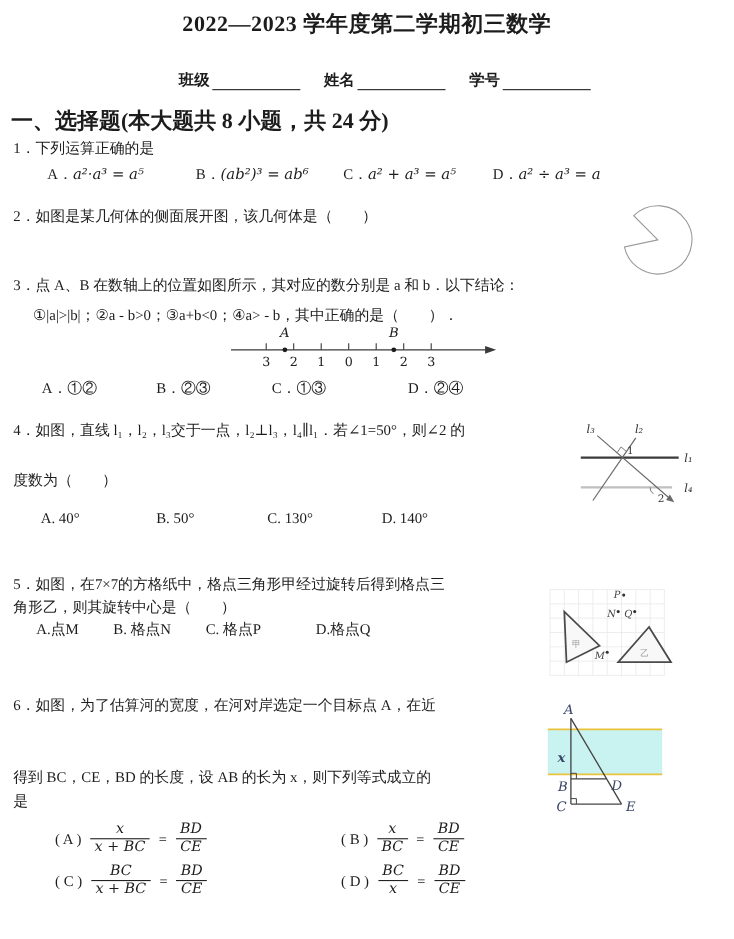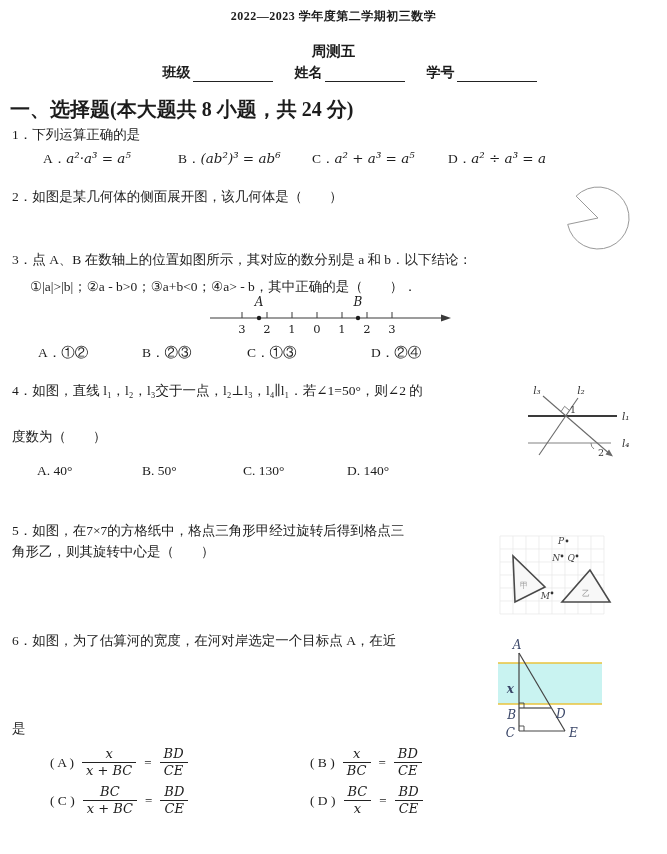--- a/index.html
+++ b/index.html
@@ -1,21 +1,21 @@
 <!DOCTYPE html>
 <html><head>
 <meta charset="utf-8">
 <style>
   html,body{margin:0;padding:0;background:#ffffff;}
   .page{position:relative;width:667px;height:854px;background:#fff;overflow:hidden;
         font-family:"Liberation Serif","DejaVu Serif",serif;color:#1c1c1c;font-size:13.5px;}
   .abs{position:absolute;}
   .center{left:0;width:100%;text-align:center;}
   .b{font-weight:bold;}
-  .title{font-size:12px;font-weight:bold;letter-spacing:.5px;}
+  .title{font-size:20px;font-weight:bold;letter-spacing:.5px;}
   .sub{font-size:14.5px;font-weight:bold;}
   .fields{display:flex;justify-content:center;align-items:flex-end;gap:22px;font-size:14px;padding-left:16px;}
   .field{display:flex;align-items:flex-end;}
   .uline{display:inline-block;width:80px;border-bottom:1.5px solid #222;height:15px;margin-left:2px;}
   .sect{font-size:20px;font-weight:bold;}
   .row{left:0;width:667px;height:20px;}
   .opt{position:absolute;top:0;white-space:nowrap;}
   .math{font-style:italic;font-family:"DejaVu Serif","Liberation Serif",serif;margin-top:32px;}
   .stem{white-space:nowrap;}
   .q6line{white-space:nowrap;}
@@ -27,21 +27,20 @@
   .frac .den{display:block;padding:1px 4px 0;}
   svg text{font-family:"DejaVu Serif","Liberation Serif",serif;}
   .figlab{font-style:italic;}
 </style>
 </head>
 <body>
 
 <div class="page">
 
   <div class="abs center title" style="top:8px">2022—2023 学年度第二学期初三数学</div>
-  <div class="abs center sub" style="top:42px">周测五</div>
   <div class="abs fields" style="top:64px;left:0;width:100%">
     <span class="field">
       <span class="b">班级</span>
       <span class="uline"></span>
     </span>
     <span class="field">
       <span class="b">姓名</span>
       <span class="uline"></span>
     </span>
     <span class="field">
@@ -150,22 +149,29 @@
     <text x="92" y="68" font-size="8" fill="#9a9a9a">乙</text>
     <circle cx="77" cy="13" r="1.4" fill="#333"></circle>
     <circle cx="72" cy="28" r="1.4" fill="#333"></circle>
     <circle cx="87" cy="28" r="1.4" fill="#333"></circle>
     <circle cx="62" cy="65" r="1.4" fill="#333"></circle>
     <text class="figlab" x="74" y="16" font-size="9" fill="#444" text-anchor="end">P</text>
     <text class="figlab" x="70" y="33" font-size="9" fill="#444" text-anchor="end">N</text>
     <text class="figlab" x="85" y="33" font-size="9" fill="#444" text-anchor="end">Q</text>
     <text class="figlab" x="60" y="71" font-size="9" fill="#444" text-anchor="end">M</text>
   </svg>
+  <div class="abs row" style="top:563px">
+    <span class="opt" style="left:33px">A.点M</span>
+    <span class="opt" style="left:103px">B. 格点N</span>
+    <span class="opt" style="left:187px">C. 格点P</span>
+    <span class="opt" style="left:287px">D.格点Q</span>
+  </div>
 
   <div class="abs q6line" style="top:632px;left:12px">6．如图，为了估算河的宽度，在河对岸选定一个目标点 A，在近</div>
+  <div class="abs q6line" style="top:698px;left:12px">得到 BC，CE，BD 的长度，设 AB 的长为 x，则下列等式成立的</div>
   <div class="abs q6line" style="top:720px;left:12px">是</div>
   <svg class="abs" style="left:490px;top:636px" width="125" height="115" viewBox="0 0 125 115">
     <rect x="8" y="27" width="104" height="41" fill="#c9f3f1"></rect>
     <line x1="8" y1="27" x2="112" y2="27" stroke-width="1.6" stroke="#e9c33c"></line>
     <line x1="8" y1="68" x2="112" y2="68" stroke-width="1.6" stroke="#e9c33c"></line>
     <line x1="29" y1="17" x2="29" y2="95" stroke="#444" stroke-width="1.2"></line>
     <line x1="29" y1="17" x2="75" y2="95" stroke="#444" stroke-width="1.2"></line>
     <line x1="29" y1="72" x2="61" y2="72" stroke="#444" stroke-width="1.2"></line>
     <line x1="29" y1="95" x2="75" y2="95" stroke="#444" stroke-width="1.2"></line>
     <polyline points="29,67 34,67 34,72" fill="none" stroke="#444" stroke-width="0.9"></polyline>

